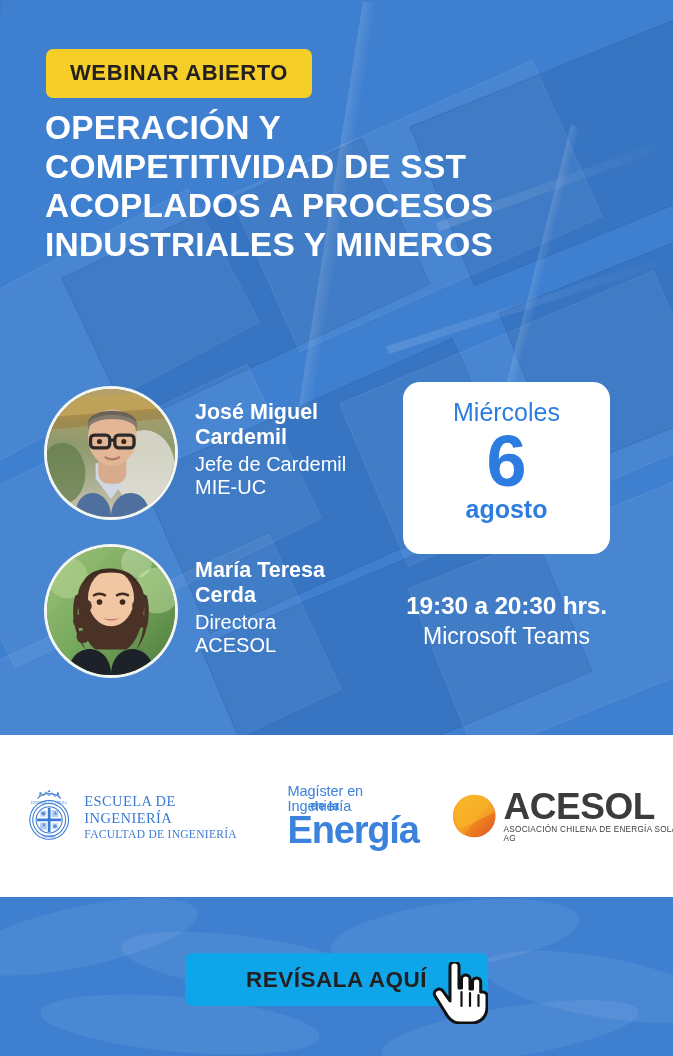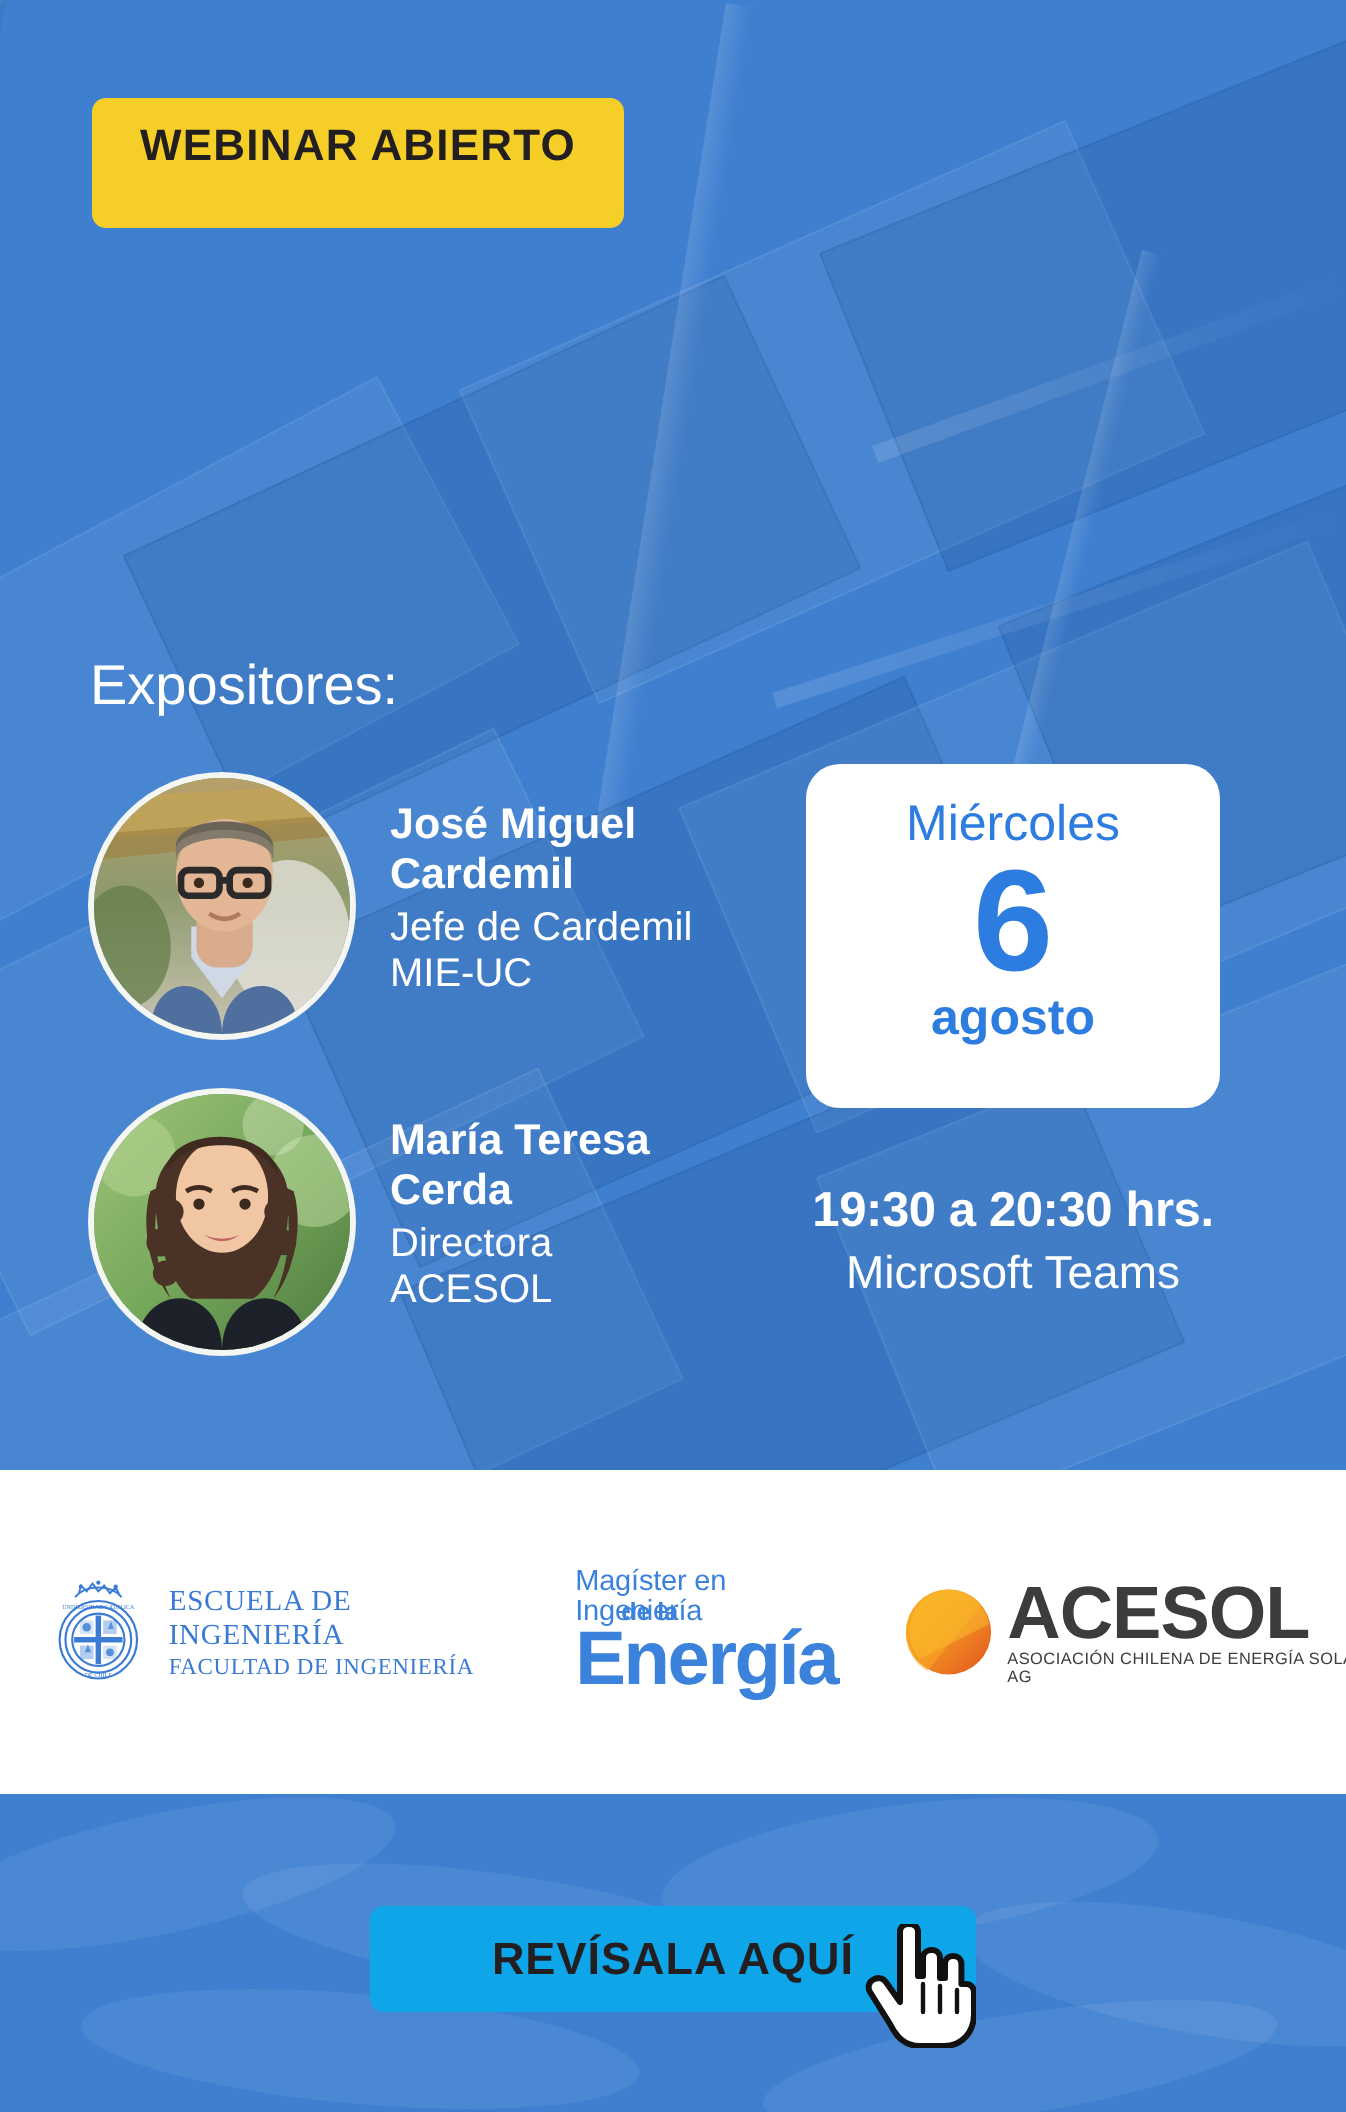--- a/index.html
+++ b/index.html
@@ -25,21 +25,21 @@
   .bg-bottom{position:absolute;left:0;top:897px;width:673px;height:159px;overflow:hidden;
     background:#3E7FD0;}
   .grass{position:absolute;background:rgba(255,255,255,.07);border-radius:50%;}
 
   
   .logo-band{position:absolute;left:0;top:735px;width:673px;height:162px;background:#FFFFFF;
     display:flex;align-items:center;justify-content:center;gap:26px;padding-left:24px;}
 
   
   .badge{position:absolute;left:46px;top:49px;background:#F5CE28;border-radius:7px;
-    padding:11px 24px 28px;}
+    padding:11px 24px 12px;}
   .badge span{font-size:22px;font-weight:bold;letter-spacing:.6px;color:#231F20;
     font-family:"Liberation Sans",sans-serif;}
 
   .title{position:absolute;left:45px;top:108px;width:560px;color:#fff;
     font-size:33.5px;line-height:39px;font-weight:bold;letter-spacing:.2px;}
   .title div{white-space:nowrap;}
 
   
   .exp-label{position:absolute;left:45px;top:327px;color:#fff;font-size:28px;font-weight:300;}
 
@@ -114,22 +114,27 @@
       <div class="beam" style="left:520px;top:120px;width:10px;height:420px;transform:rotate(14deg);"></div>
       <div class="beam" style="left:430px;top:180px;width:250px;height:9px;transform:rotate(-20deg);"></div>
       <div class="beam" style="left:380px;top:300px;width:300px;height:8px;transform:rotate(-18deg);"></div>
     </div>
   </div>
 
   <div class="badge">
     <span>WEBINAR ABIERTO</span>
   </div>
 
-
-  <div class="exp-label">Expositores:</div>
+  <div class="title">
+    <div>OPERACIÓN Y</div>
+    <div>COMPETITIVIDAD DE SST</div>
+    <div>ACOPLADOS A PROCESOS</div>
+    <div>INDUSTRIALES Y MINEROS</div>
+  </div>
+
 
   <div class="speaker sp1">
     <div class="avatar">
       <svg class="av-svg" viewBox="0 0 100 100">
         <defs>
           <linearGradient id="bg1" x1="0" y1="0" x2="0" y2="1">
             <stop offset="0%" stop-color="#b8a06a"></stop>
               <stop offset="45%" stop-color="#8e9a6e"></stop>
             <stop offset="100%" stop-color="#c9c4b4"></stop>
           </linearGradient>

